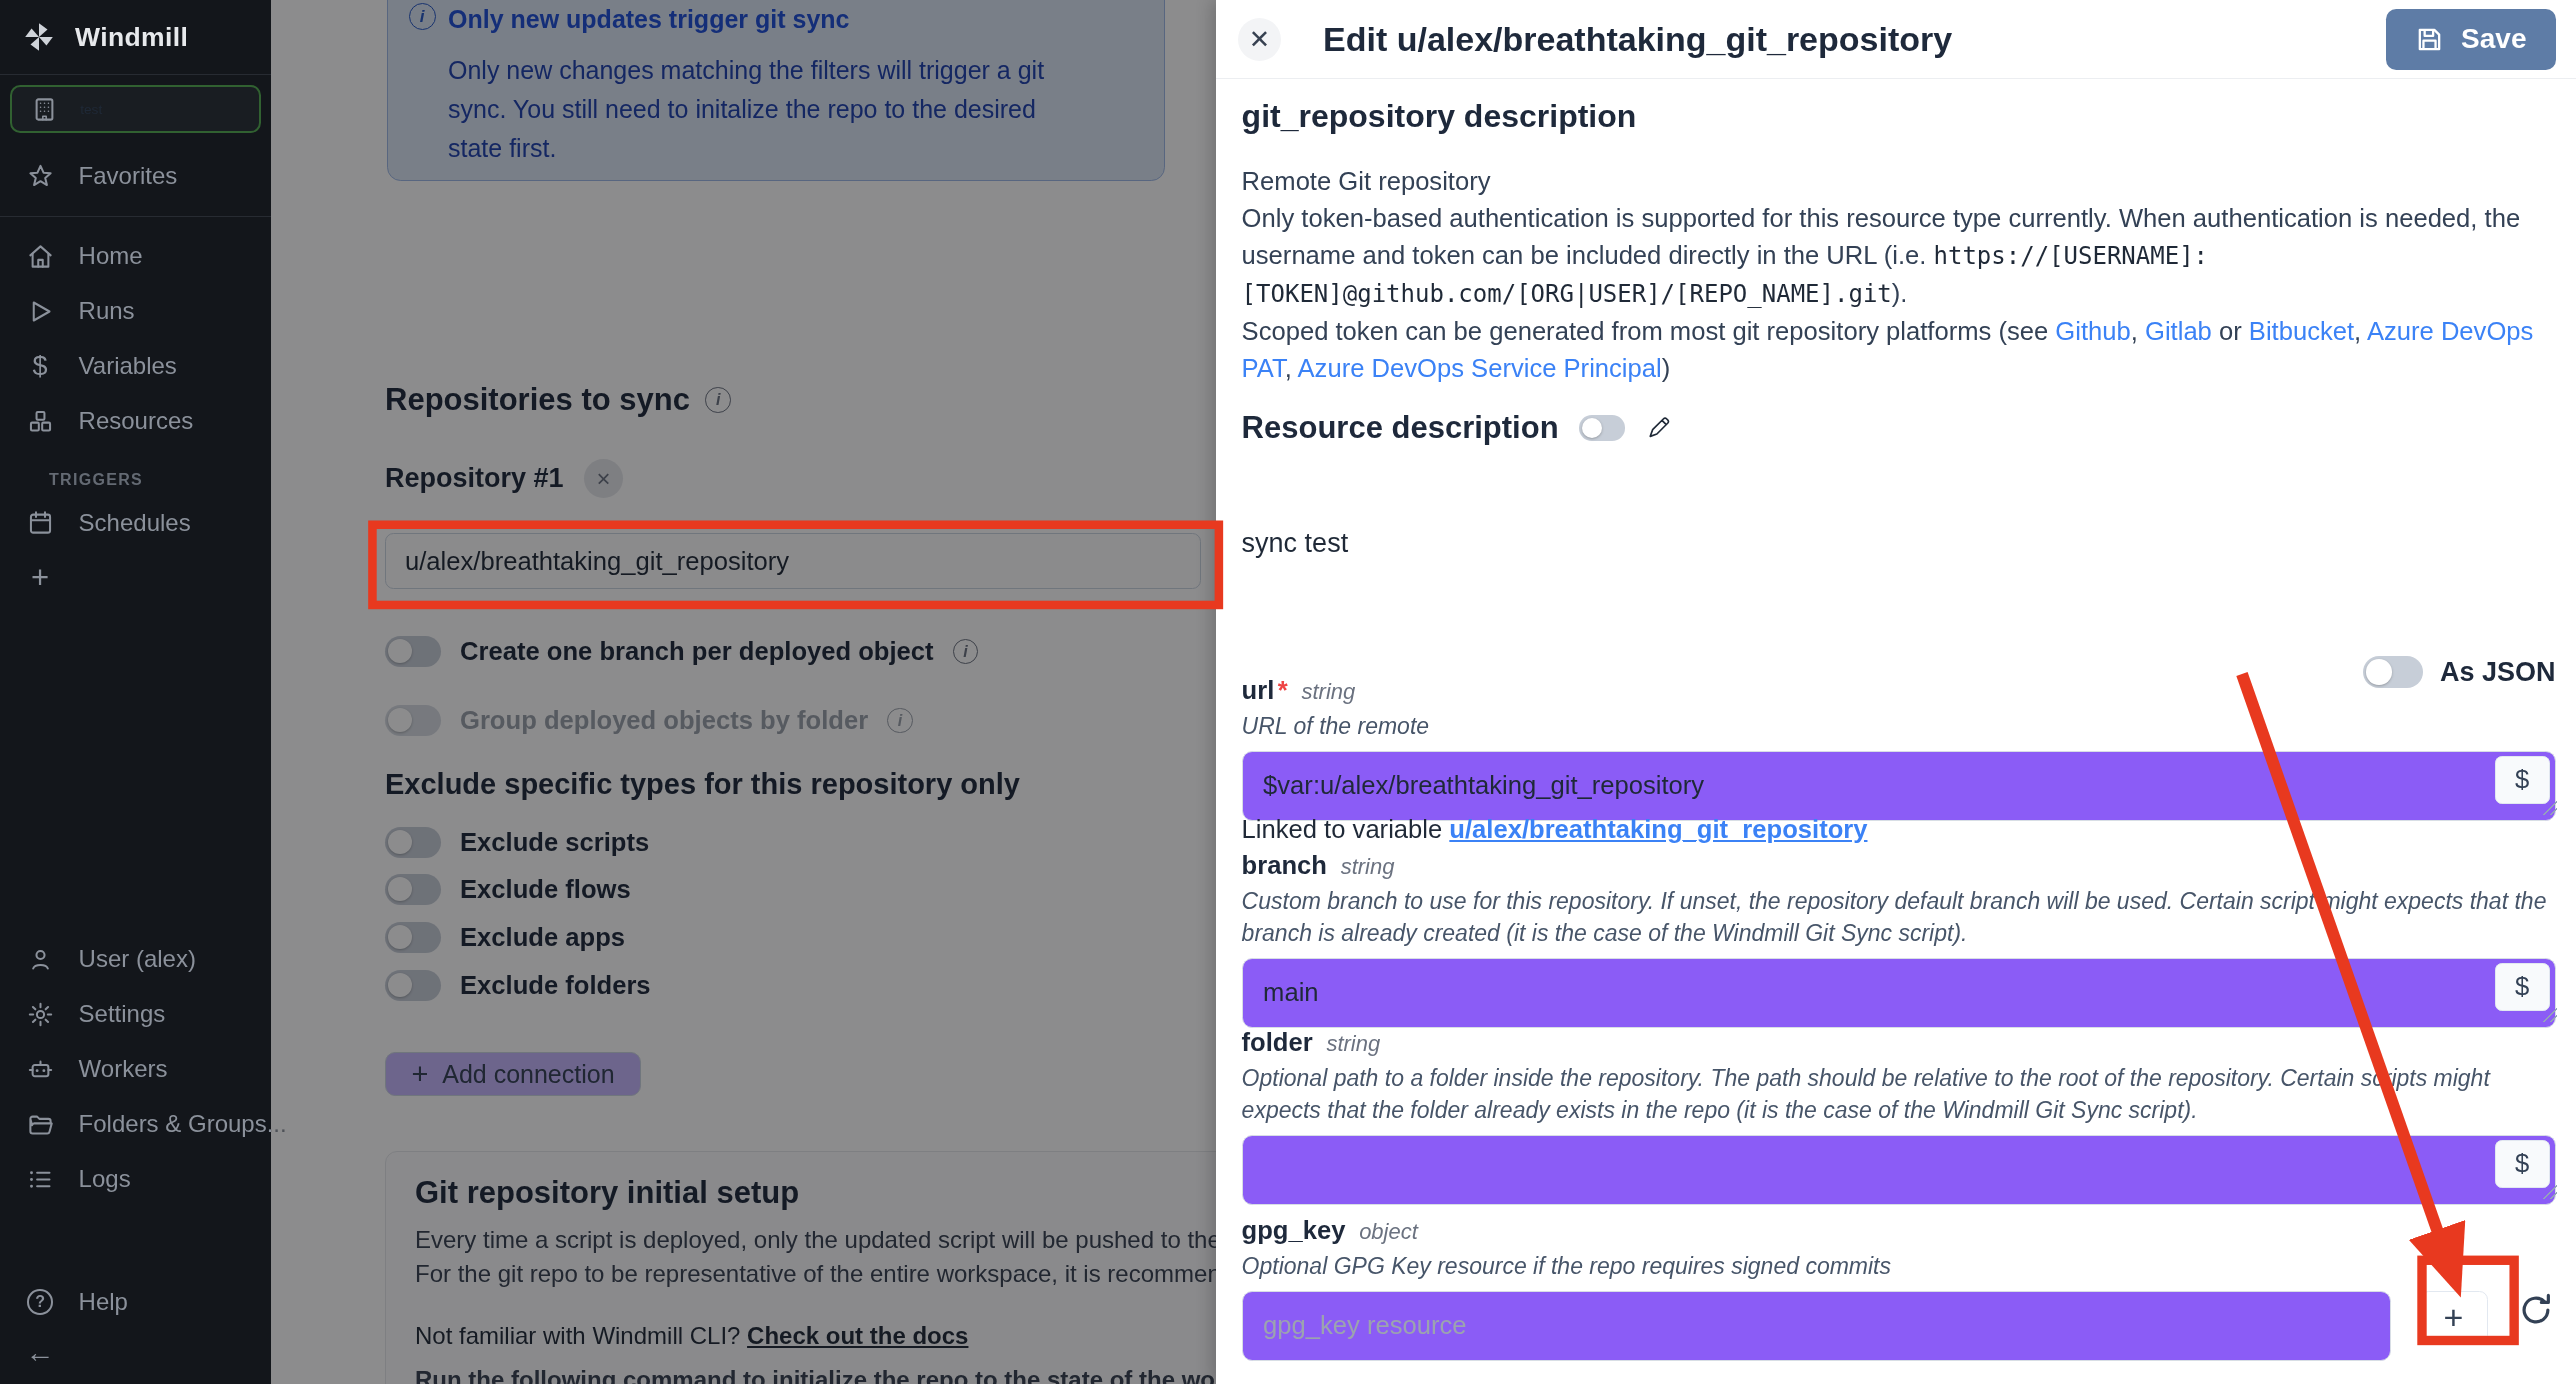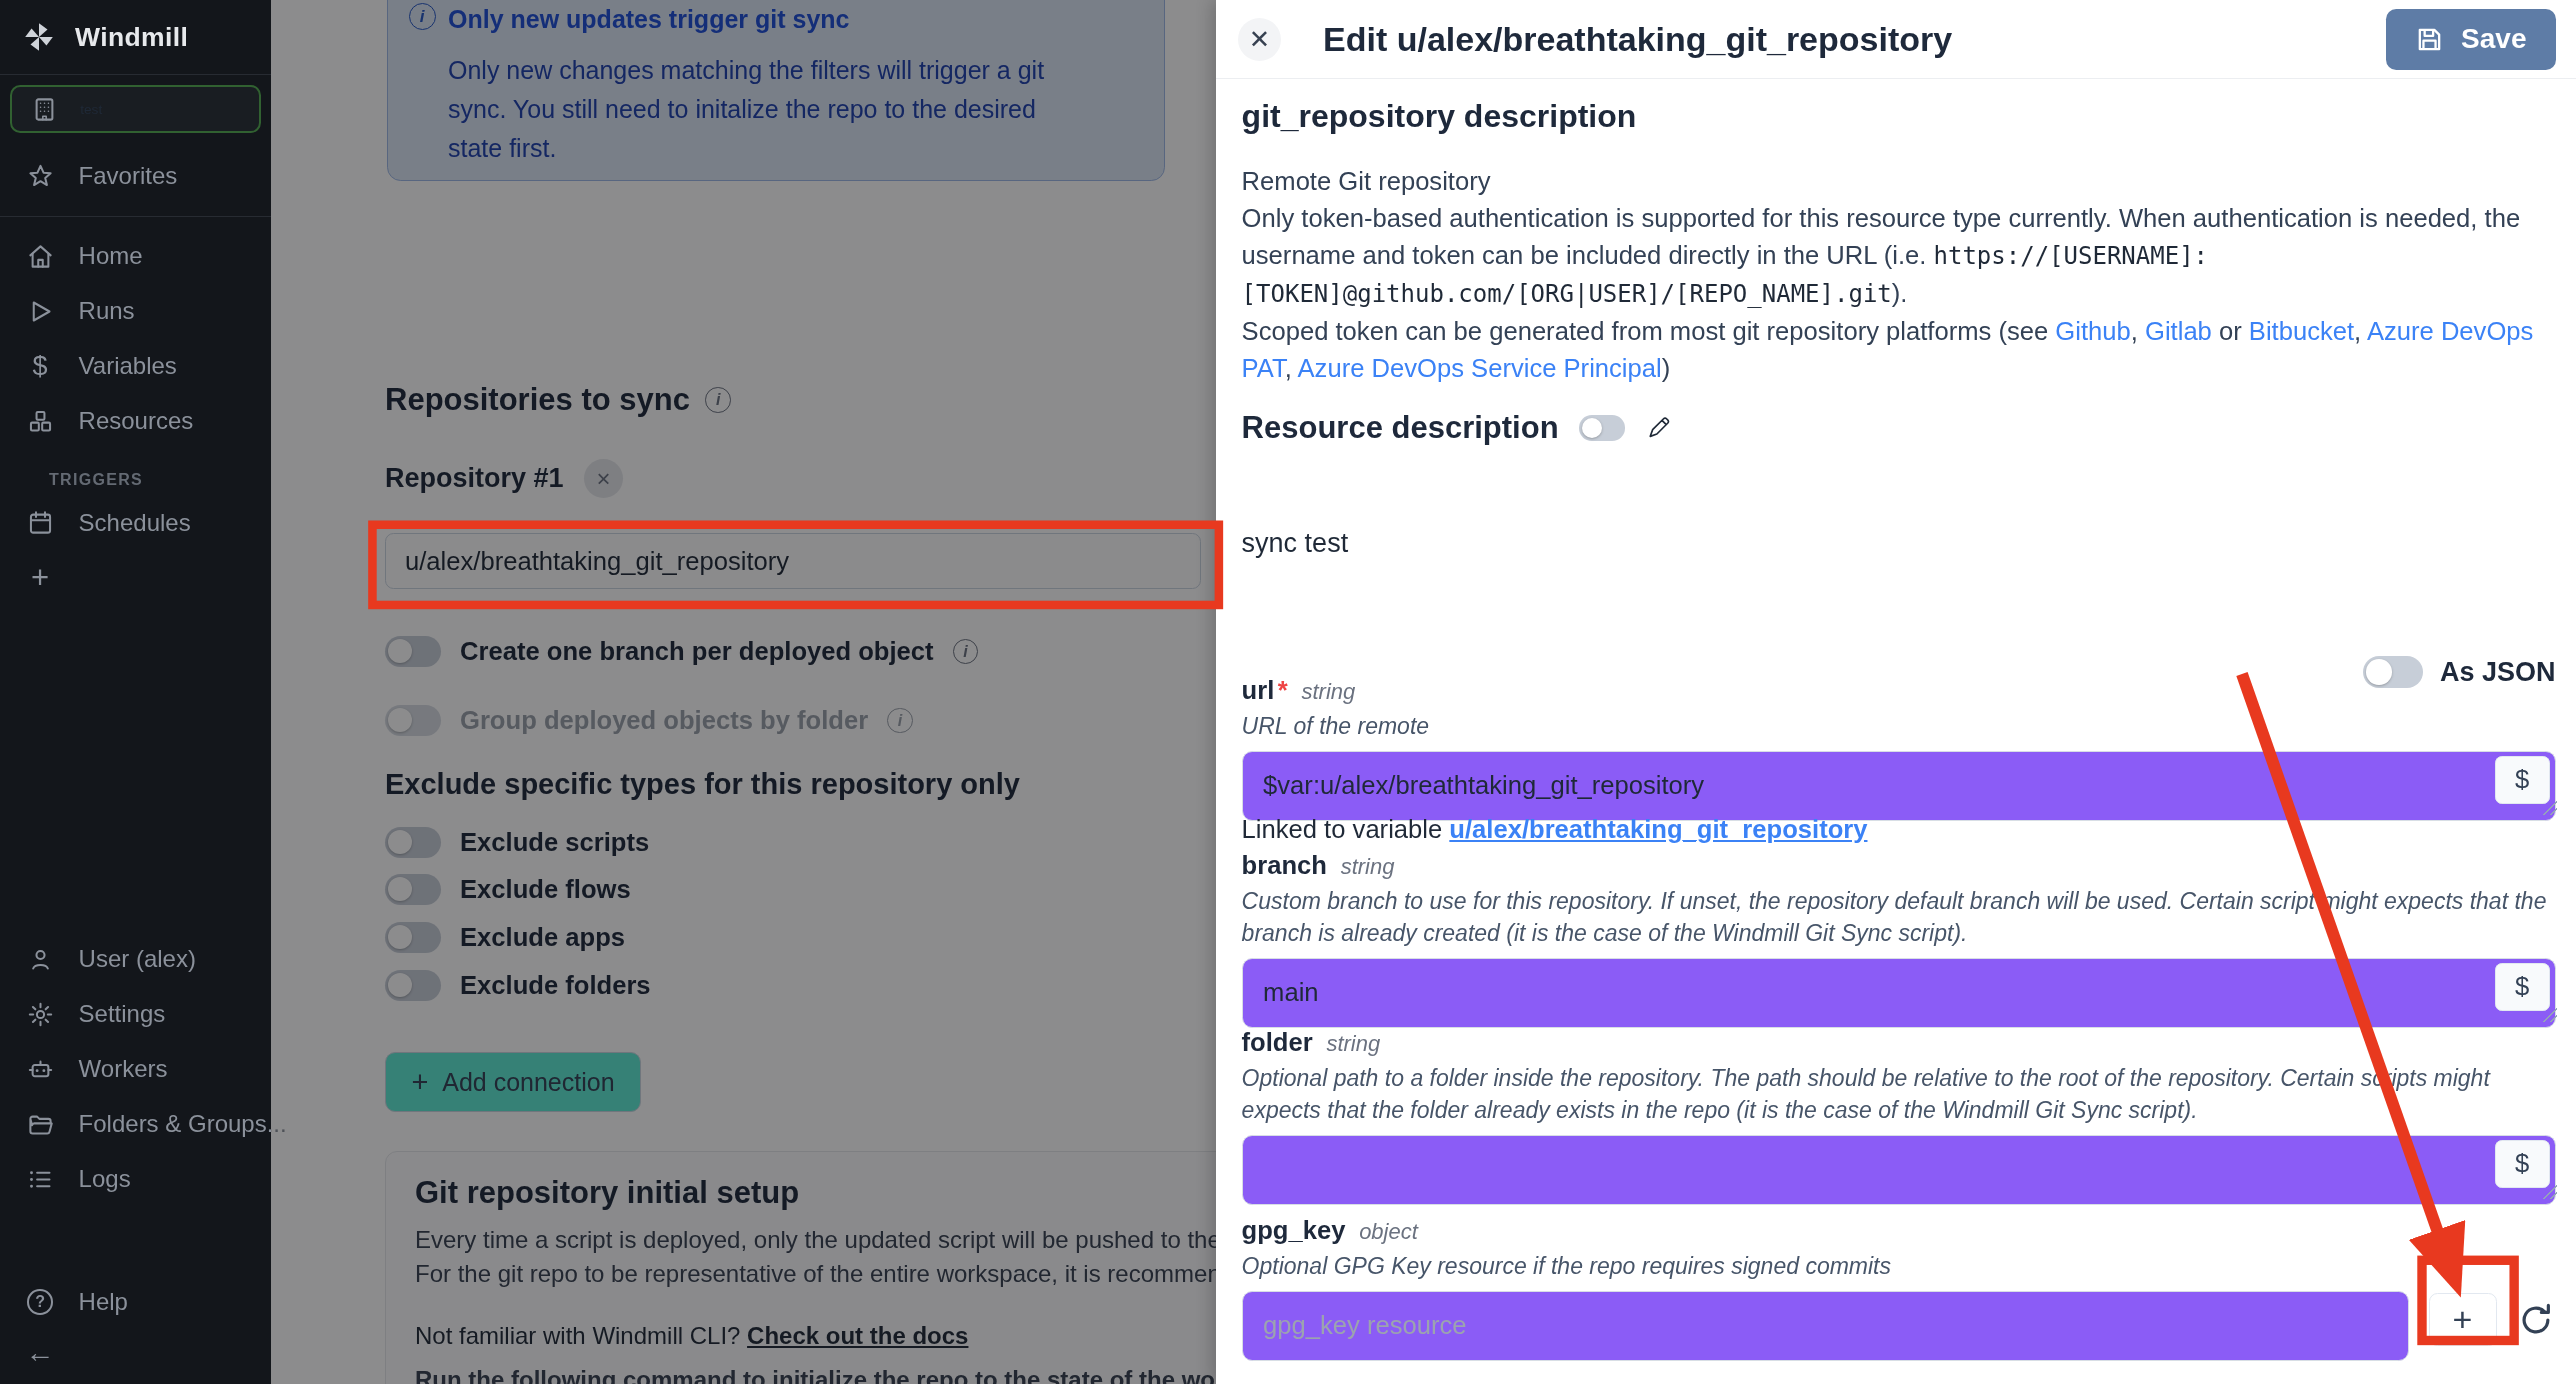--- a/index.html
+++ b/index.html
@@ -36,21 +36,21 @@
   .toggle-row { position:absolute; left:114px; display:flex; align-items:center; gap:19px; font-size:25.6px; font-weight:bold; color:#1e293b; }
   .toggle { width:56px; height:31px; border-radius:15.4px; background:#c7ced8; position:relative; flex:none; cursor:pointer; }
   .toggle::after { content:""; position:absolute; left:3.4px; top:3.4px; width:24px; height:24px; background:#fff; border-radius:50%; box-shadow:0 0.9px 2.6px rgba(0,0,0,.25); }
   .toggle.sm { width:46px; height:25.6px; border-radius:12.8px; }
   .toggle.sm::after { width:20.5px; height:20.5px; left:2.6px; top:2.6px; }
   .toggle.lg { width:60px; height:32px; border-radius:16px; }
   .toggle.lg::after { width:25.6px; height:25.6px; }
   .toggle-row.disabled { color:#9aa1ab; }
   .toggle-row.disabled .toggle { background:#d7dce3; }
   .h-exclude { position:absolute; left:114px; top:768px; font-size:29px; font-weight:bold; color:#1e293b; }
-  .add-conn { position:absolute; left:114px; top:1052px; height:60px; padding:0 25.6px; border:1.7px solid #cbd5e1; border-radius:10.2px; background:#5eead4; display:flex; align-items:center; gap:13.7px; font-size:25px; color:#334155; cursor:pointer; }
+  .add-conn { position:absolute; left:114px; top:1052px; height:44px; padding:0 25.6px; border:1.7px solid #cbd5e1; border-radius:10.2px; background:#c4b5fd; display:flex; align-items:center; gap:13.7px; font-size:25px; color:#334155; cursor:pointer; }
   .setup-card { position:absolute; left:114px; top:1151px; width:1280px; height:341px; background:#fbfcfd; border:0.9px solid #e5e7eb; border-radius:12px; padding:24px 29px; }
   .setup-card h3 { font-size:31px; font-weight:bold; color:#1e293b; line-height:34px; }
   .setup-card .p1 { margin-top:13.7px; font-size:24px; color:#374151; line-height:31px; white-space:nowrap; }
   .setup-card .p2 { margin-top:3.4px; font-size:24px; color:#374151; line-height:31px; white-space:nowrap; }
   .setup-card .cli { margin-top:31px; font-size:24px; color:#1f2937; line-height:31px; }
   .setup-card .cli a { color:#1f2937; font-weight:bold; text-decoration:underline; cursor:pointer; }
   .setup-card .clipped { margin-top:15.4px; font-size:24px; font-weight:bold; color:#374151; white-space:nowrap; }
 
   
   .drawer { position:absolute; left:1216px; top:0; width:1360px; height:1384px; background:#ffffff; z-index:20; box-shadow:-5.1px 0 15.4px rgba(0,0,0,.18); }
@@ -73,21 +73,21 @@
   .freq { color:#ef4444; font-size:25.6px; font-weight:bold; margin-left:-10.2px; }
   .ftype { font-size:22px; font-style:italic; color:#6b7280; }
   .fdesc { margin-top:5.1px; font-size:23px; font-style:italic; color:#475569; line-height:32px; }
   .tinput { position:relative; margin-top:8.5px; height:58px; }
   .tinput input { width:100%; height:70px; border:1.7px solid #d8dee5; border-radius:10.2px; background:#8b5cf6; font-size:25.6px; color:#1f2937; padding:0 85px 0 20.5px; font-family:"Liberation Sans",sans-serif; }
   .tinput input::placeholder { color:#9ca3af; }
   .dollar-btn { position:absolute; right:6px; top:5.1px; width:55px; height:48px; background:#f8fafc; border:1.7px solid #e2e8f0; border-radius:6.8px; font-size:25.6px; color:#334155; display:flex; align-items:center; justify-content:center; cursor:pointer; }
   .resize-hatch { position:absolute; right:-1.7px; bottom:-6.8px; width:17px; height:17px; background:repeating-linear-gradient(135deg, transparent 0 3.4px, #94a3b8 3.4px 5.1px); clip-path:polygon(100% 0, 0 100%, 100% 100%); }
   .linked { position:absolute; left:25.6px; top:736px; font-size:25.6px; color:#1f2937; }
   .linked a { color:#3b82f6; font-weight:bold; text-decoration:underline; cursor:pointer; }
-  .gpg-row { display:flex; align-items:center; gap:20px; margin-top:8.5px; }
+  .gpg-row { display:flex; gap:29px; margin-top:8.5px; }
   .gpg-row .tinput { flex:1; margin-top:0; }
   .gpg-row .tinput input { padding-right:20.5px; }
   .plus-btn { flex:none; width:68px; height:53px; background:#ffffff; border:1.7px solid #e2e8f0; border-radius:8.5px; font-size:34px; font-weight:normal; color:#334155; display:flex; align-items:center; justify-content:center; cursor:pointer; }
   .refresh-btn { flex:none; width:39px; height:39px; display:flex; align-items:center; justify-content:center; cursor:pointer; }
   .pencil-btn { cursor:pointer; display:flex; }
 
   
   .g-url { top:597px; }
   .g-branch { top:772px; }
   .g-folder { top:949px; }

